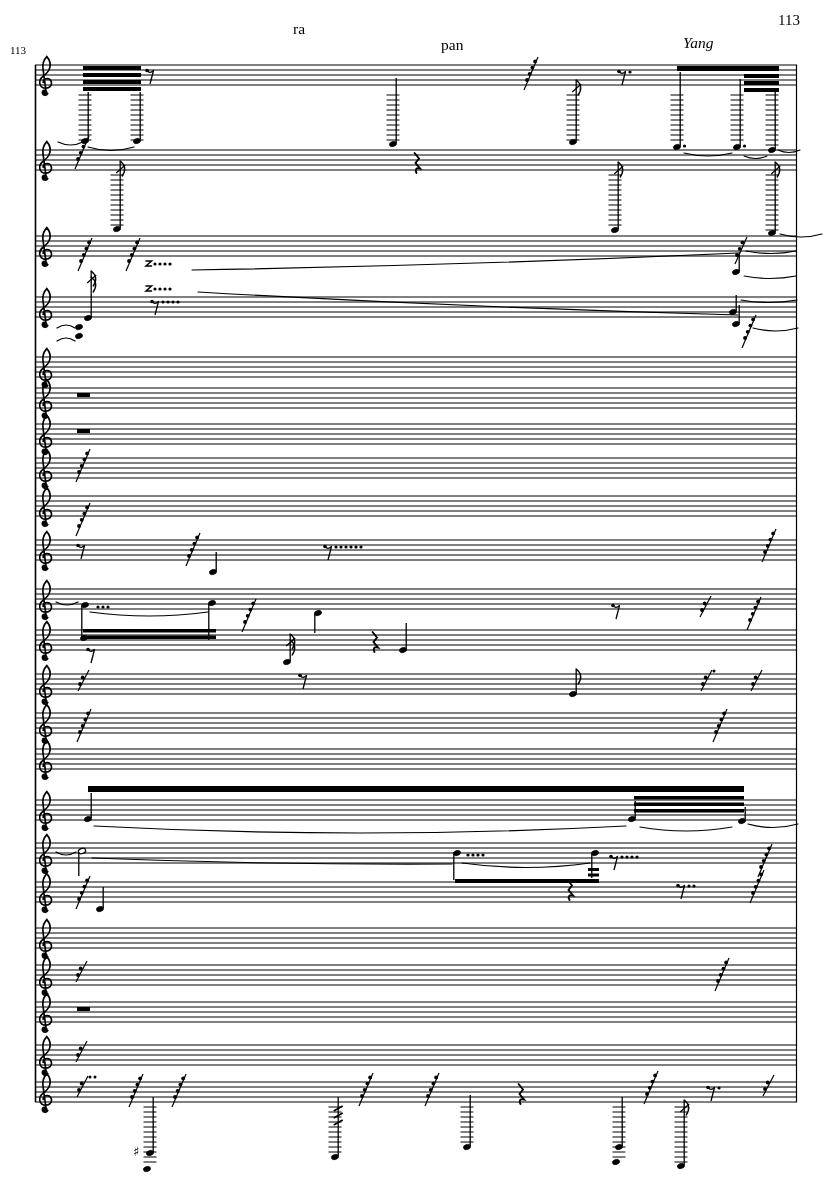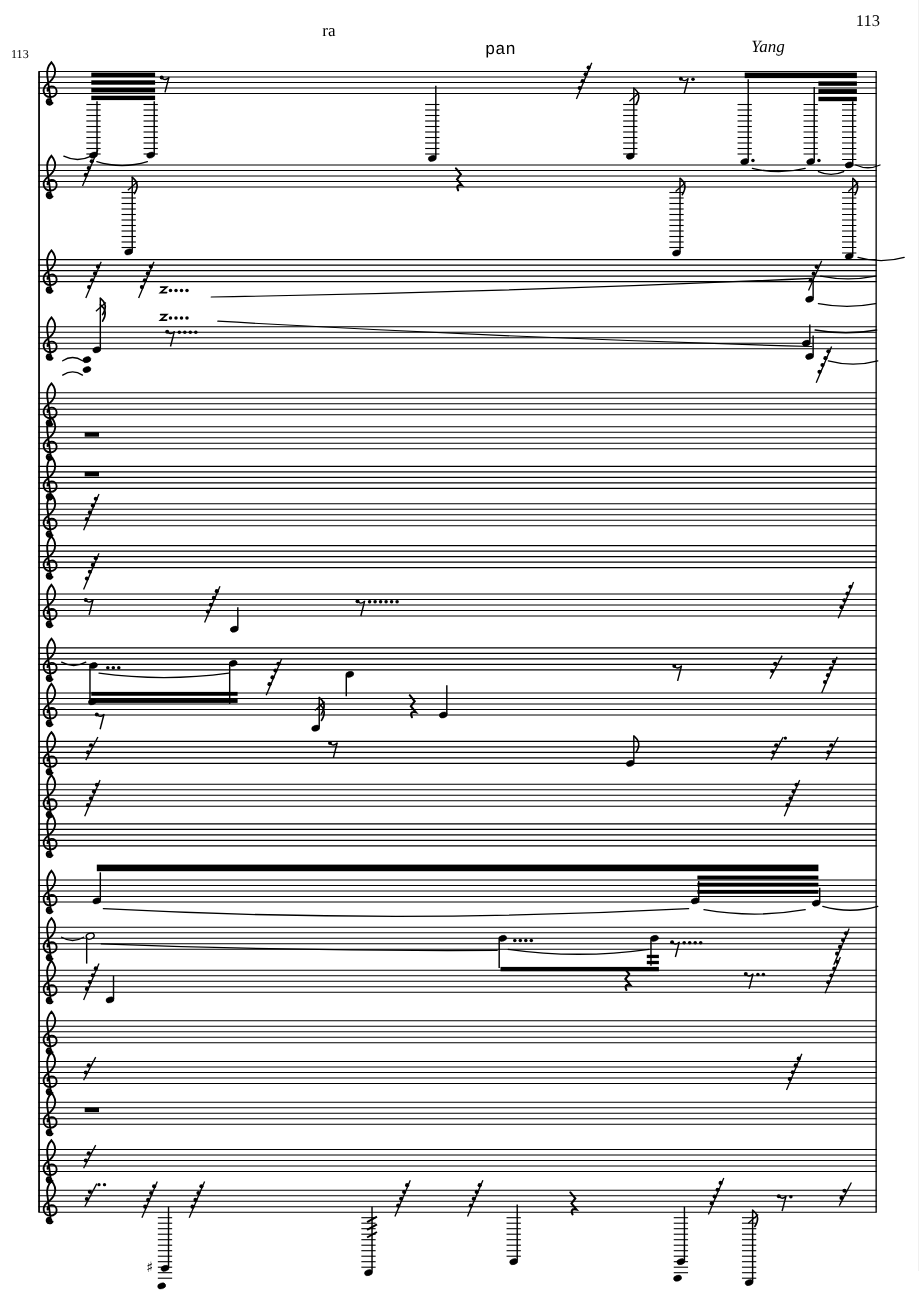--- a/index.html
+++ b/index.html
@@ -3,21 +3,21 @@
 <meta charset="utf-8">
 <style>
   html,body{margin:0;padding:0;background:#e8e8e8;}
   #page{position:relative;width:835px;height:1181px;background:#ffffff;
         font-family:"Liberation Serif", serif;color:#000;overflow:hidden;margin:0 auto;}
   .txt{position:absolute;white-space:nowrap;}
   #page-number{top:12px;left:755px;width:45px;text-align:right;font-size:15px;}
   #bar-number{top:44px;left:10px;font-size:11px;}
   .lyric{font-size:15.5px;}
   #lyric-ra{top:20px;left:293px;}
-  #lyric-pan{top:36px;left:441px;font-family:Liberation Mono, monospace;}
+  #lyric-pan{top:36px;left:441px;}
   #lyric-yang{top:34px;left:683px;font-style:italic;}
   #score{position:absolute;top:0;left:0;}
 </style>
 </head>
 <body>
 
 <div id="page">
   <div id="page-number" class="txt">113</div>
   <div id="bar-number" class="txt">113</div>
   <div id="lyric-ra" class="txt lyric">ra</div>

